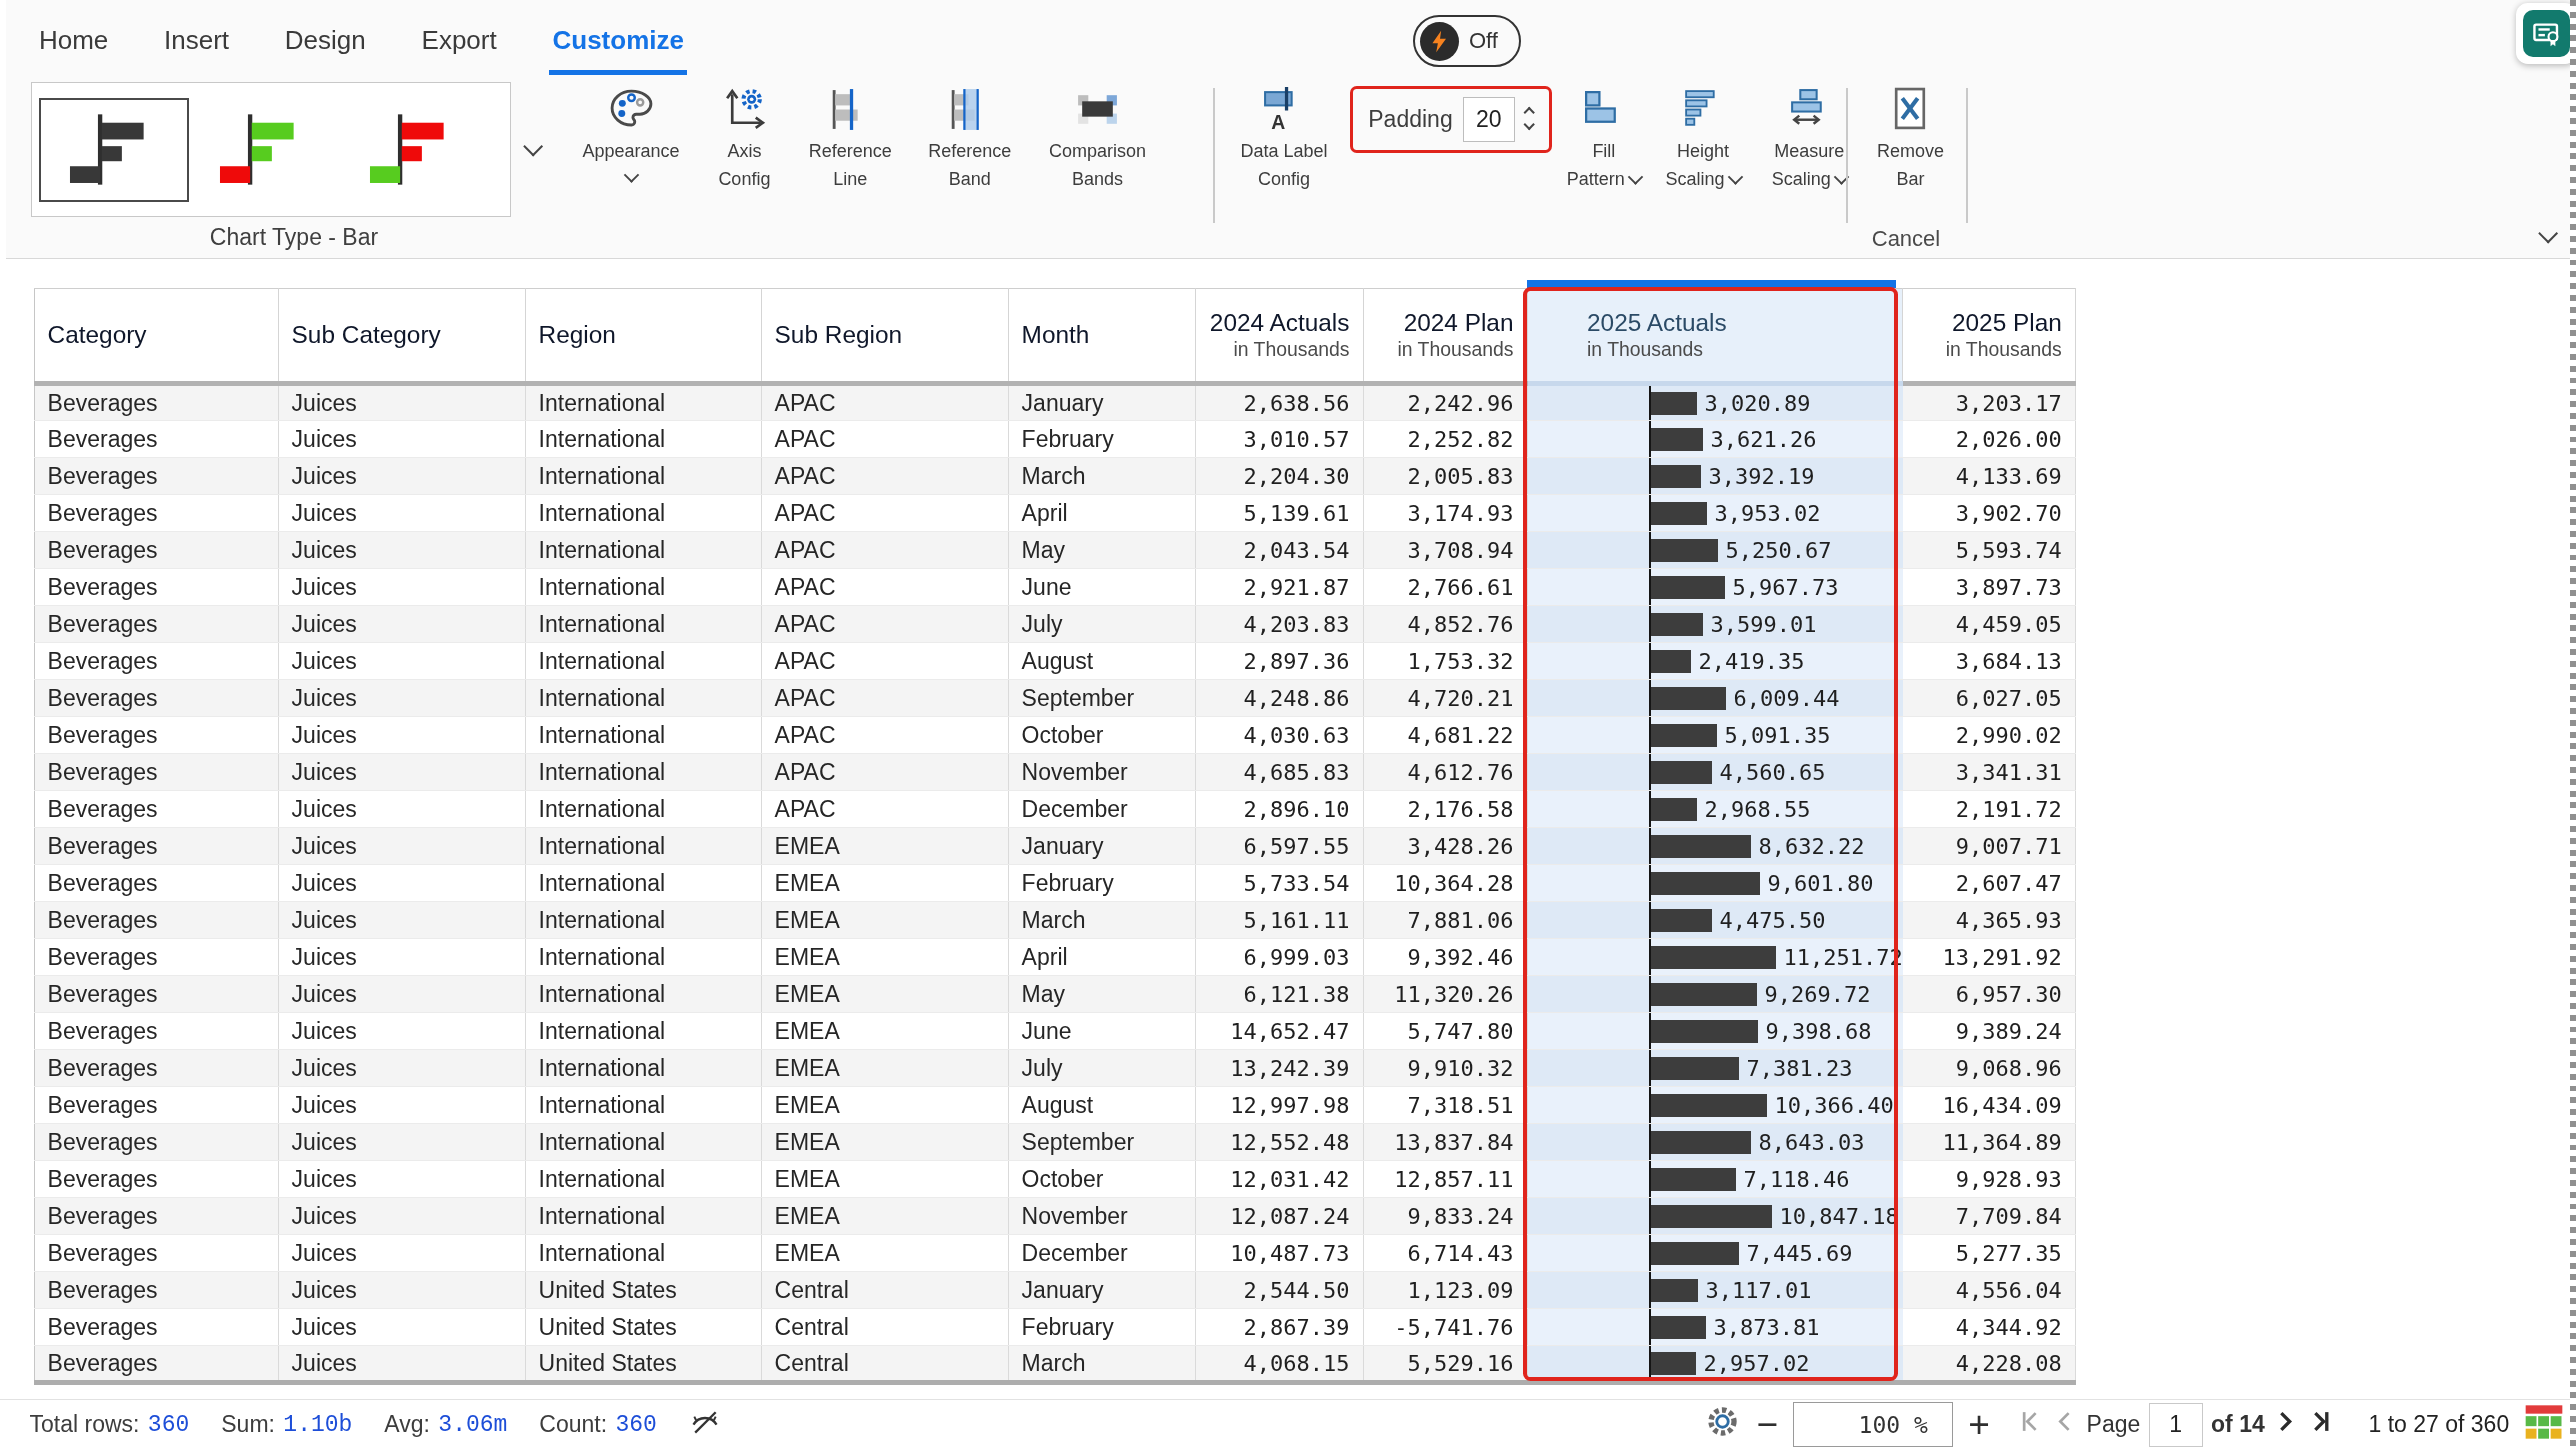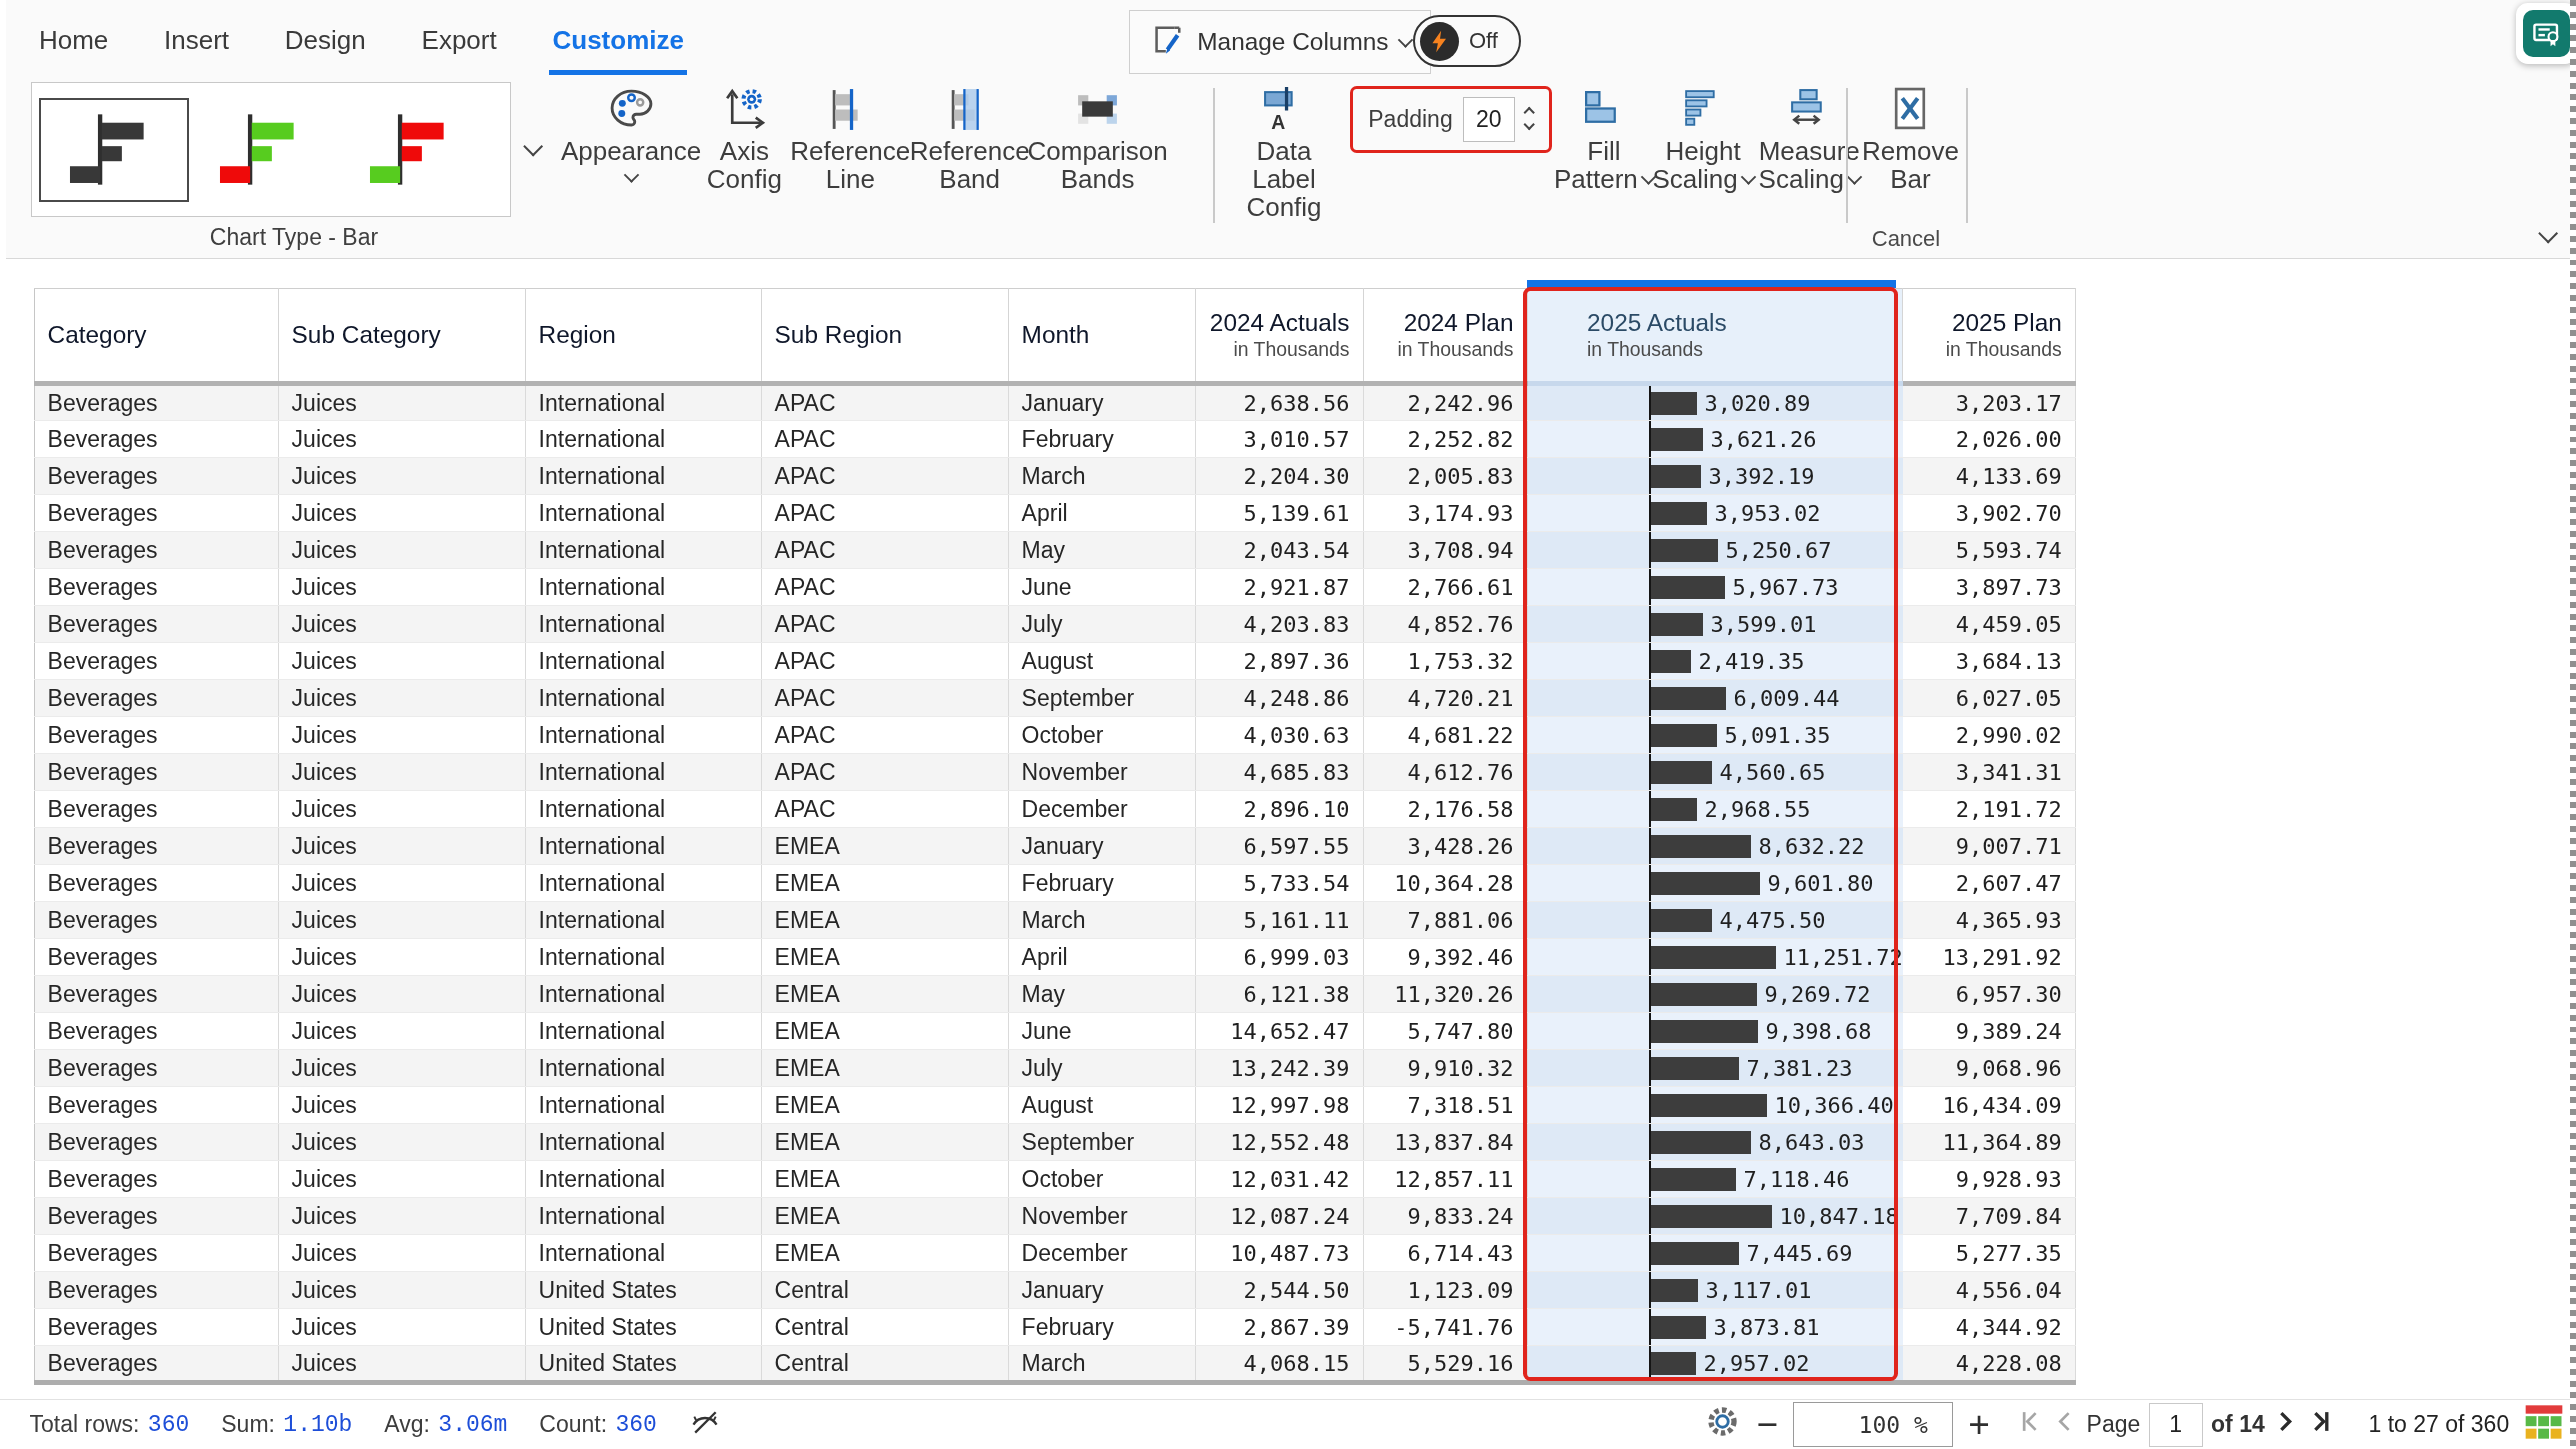--- a/index.html
+++ b/index.html
@@ -38,21 +38,21 @@
   .gal-expand { position:absolute; left:505px; top:82px; width:45px; height:135px;
     display:flex; align-items:center; justify-content:center; }
   .gal-label { position:absolute; left:25px; top:224px; width:526px;
     text-align:center; font-size:23px; color:#3f3f3f; }
 
   .rb-left { position:absolute; left:562px; top:81px; display:flex; gap:8.4px; }
   .rb-display { position:absolute; left:1219px; top:81px; display:flex; gap:6.7px; align-items:flex-start; }
   .rb-cancel { position:absolute; left:1856px; top:81px; }
   .rbtn { display:flex; flex-direction:column; align-items:center; }
   .rbtn .ric { height:56px; display:flex; align-items:center; justify-content:center; }
-  .rbtn .rl { font-size:26px; line-height:28px; color:#3d3d3d; text-align:center;
+  .rbtn .rl { font-size:18px; line-height:28px; color:#3d3d3d; text-align:center;
     display:flex; align-items:center; gap:5px; justify-content:center; }
   .w-app{width:126px}.w-axis{width:84px}.w-rline{width:111px}.w-rband{width:111px}
   .w-comp{width:128px}.w-dlab{width:118px}.w-fill{width:91px}.w-hsc{width:94px}
   .w-msc{width:105px}.w-rem{width:97px}
 
   .pad-box { width:202px; height:67px; margin-top:5px; border:3.4px solid #e0241c;
     border-radius:6.7px; display:flex; align-items:center; justify-content:center; gap:10px; }
   .pad-box .plab { font-size:23px; color:#3d3d3d; }
   .pad-input { width:52px; height:45px; background:#fff; border:1.7px solid #bdbdbd;
     display:flex; align-items:center; justify-content:center; font-size:23px; color:#222; }
@@ -131,33 +131,20 @@
 
   <div class="ribbon">
     <div class="tabs" id="tabs">
         <span class="tab">Home</span>
         <span class="tab">Insert</span>
         <span class="tab">Design</span>
         <span class="tab">Export</span>
         <span class="tab active">Customize</span>
       </div>
 
-    <div class="manage-btn">
-      <span>
-        <svg width="37" height="37" viewBox="0 0 44 44">
-          <polyline points="30,8 9,8 9,36 20,36" fill="none" stroke="#5d5d5d" stroke-width="3"></polyline>
-          <polyline points="36,8 30,8" fill="none" stroke="#5d5d5d" stroke-width="3"></polyline>
-          <line x1="36" y1="8" x2="36" y2="14" stroke="#5d5d5d" stroke-width="3"></line>
-          <line x1="22" y1="34" x2="34" y2="17" stroke="#1464c8" stroke-width="5"></line>
-          <polygon points="20,39 22,32 25,35" fill="#1464c8"></polygon>
-        </svg>
-      </span>
-      <span>Manage Columns</span>
-      <span class="chv"></span>
-    </div>
 
     <div class="power">
       <span class="pcirc">
         <svg width="25" height="25" viewBox="0 0 46 46">
           <polygon points="26,3 10,26 20,26 17,43 35,18 24,18" fill="#f6821f"></polygon>
         </svg>
       </span>
       <span class="plabel">Off</span>
     </div>
 

